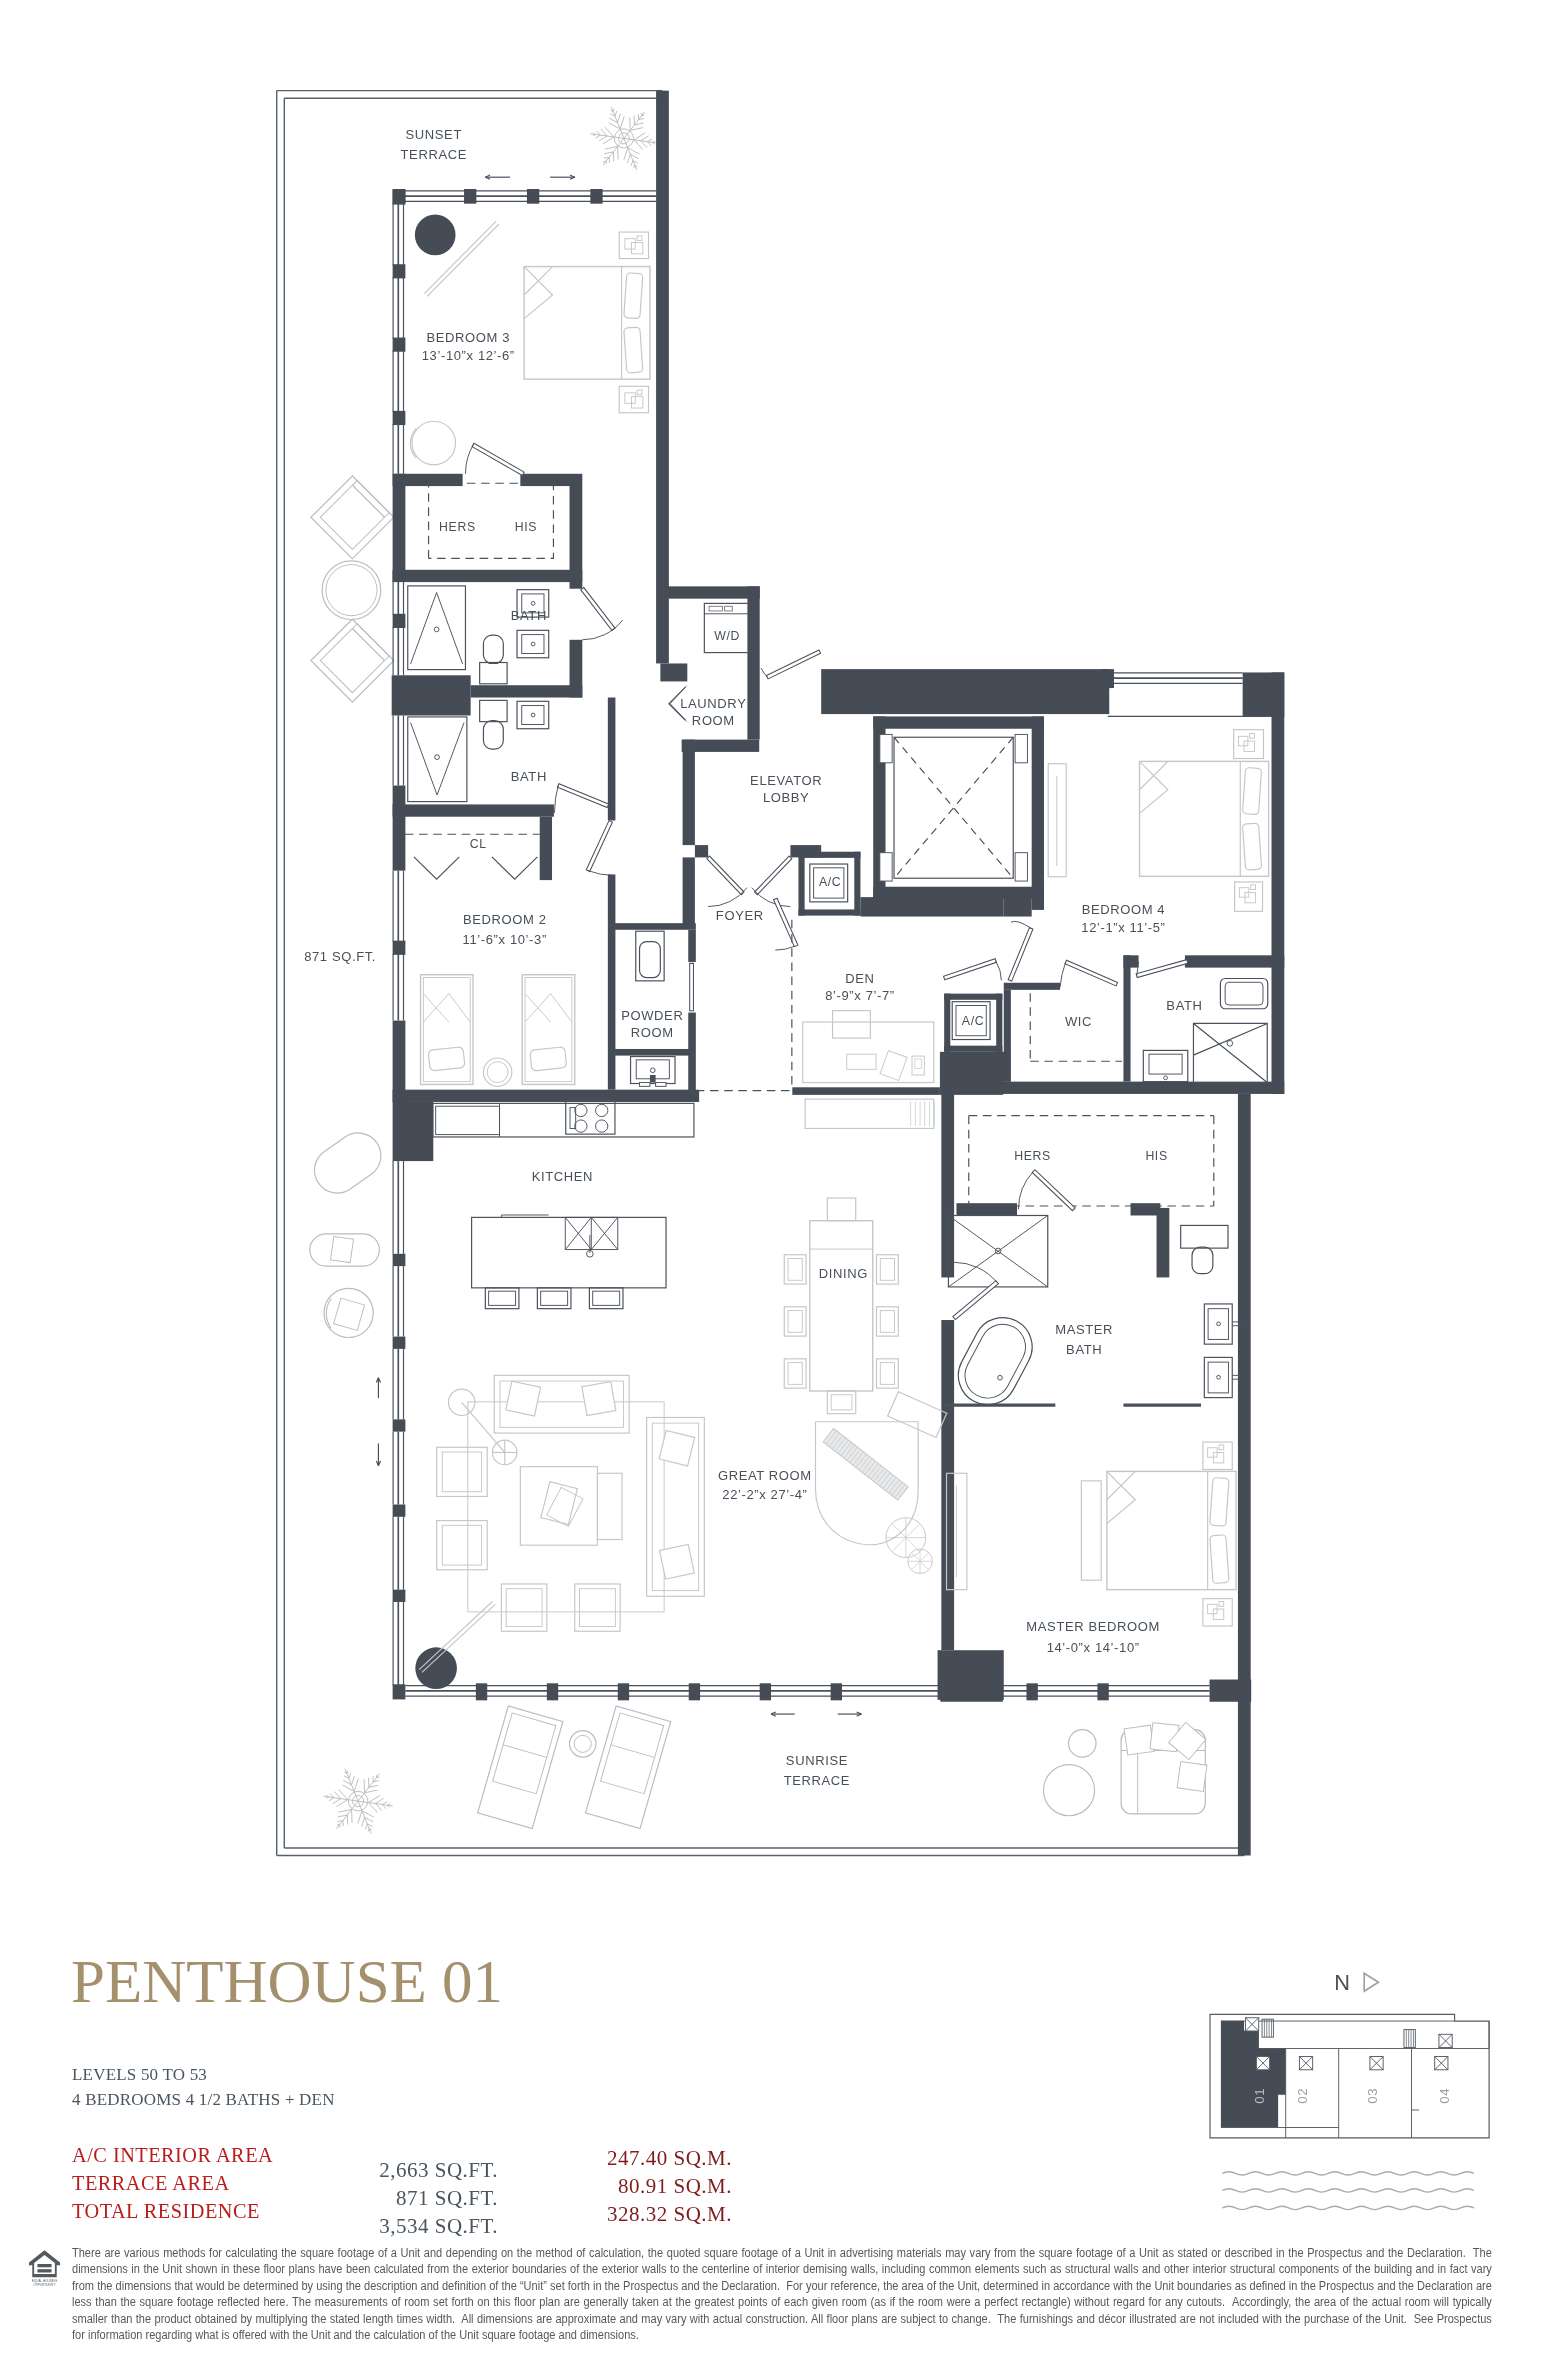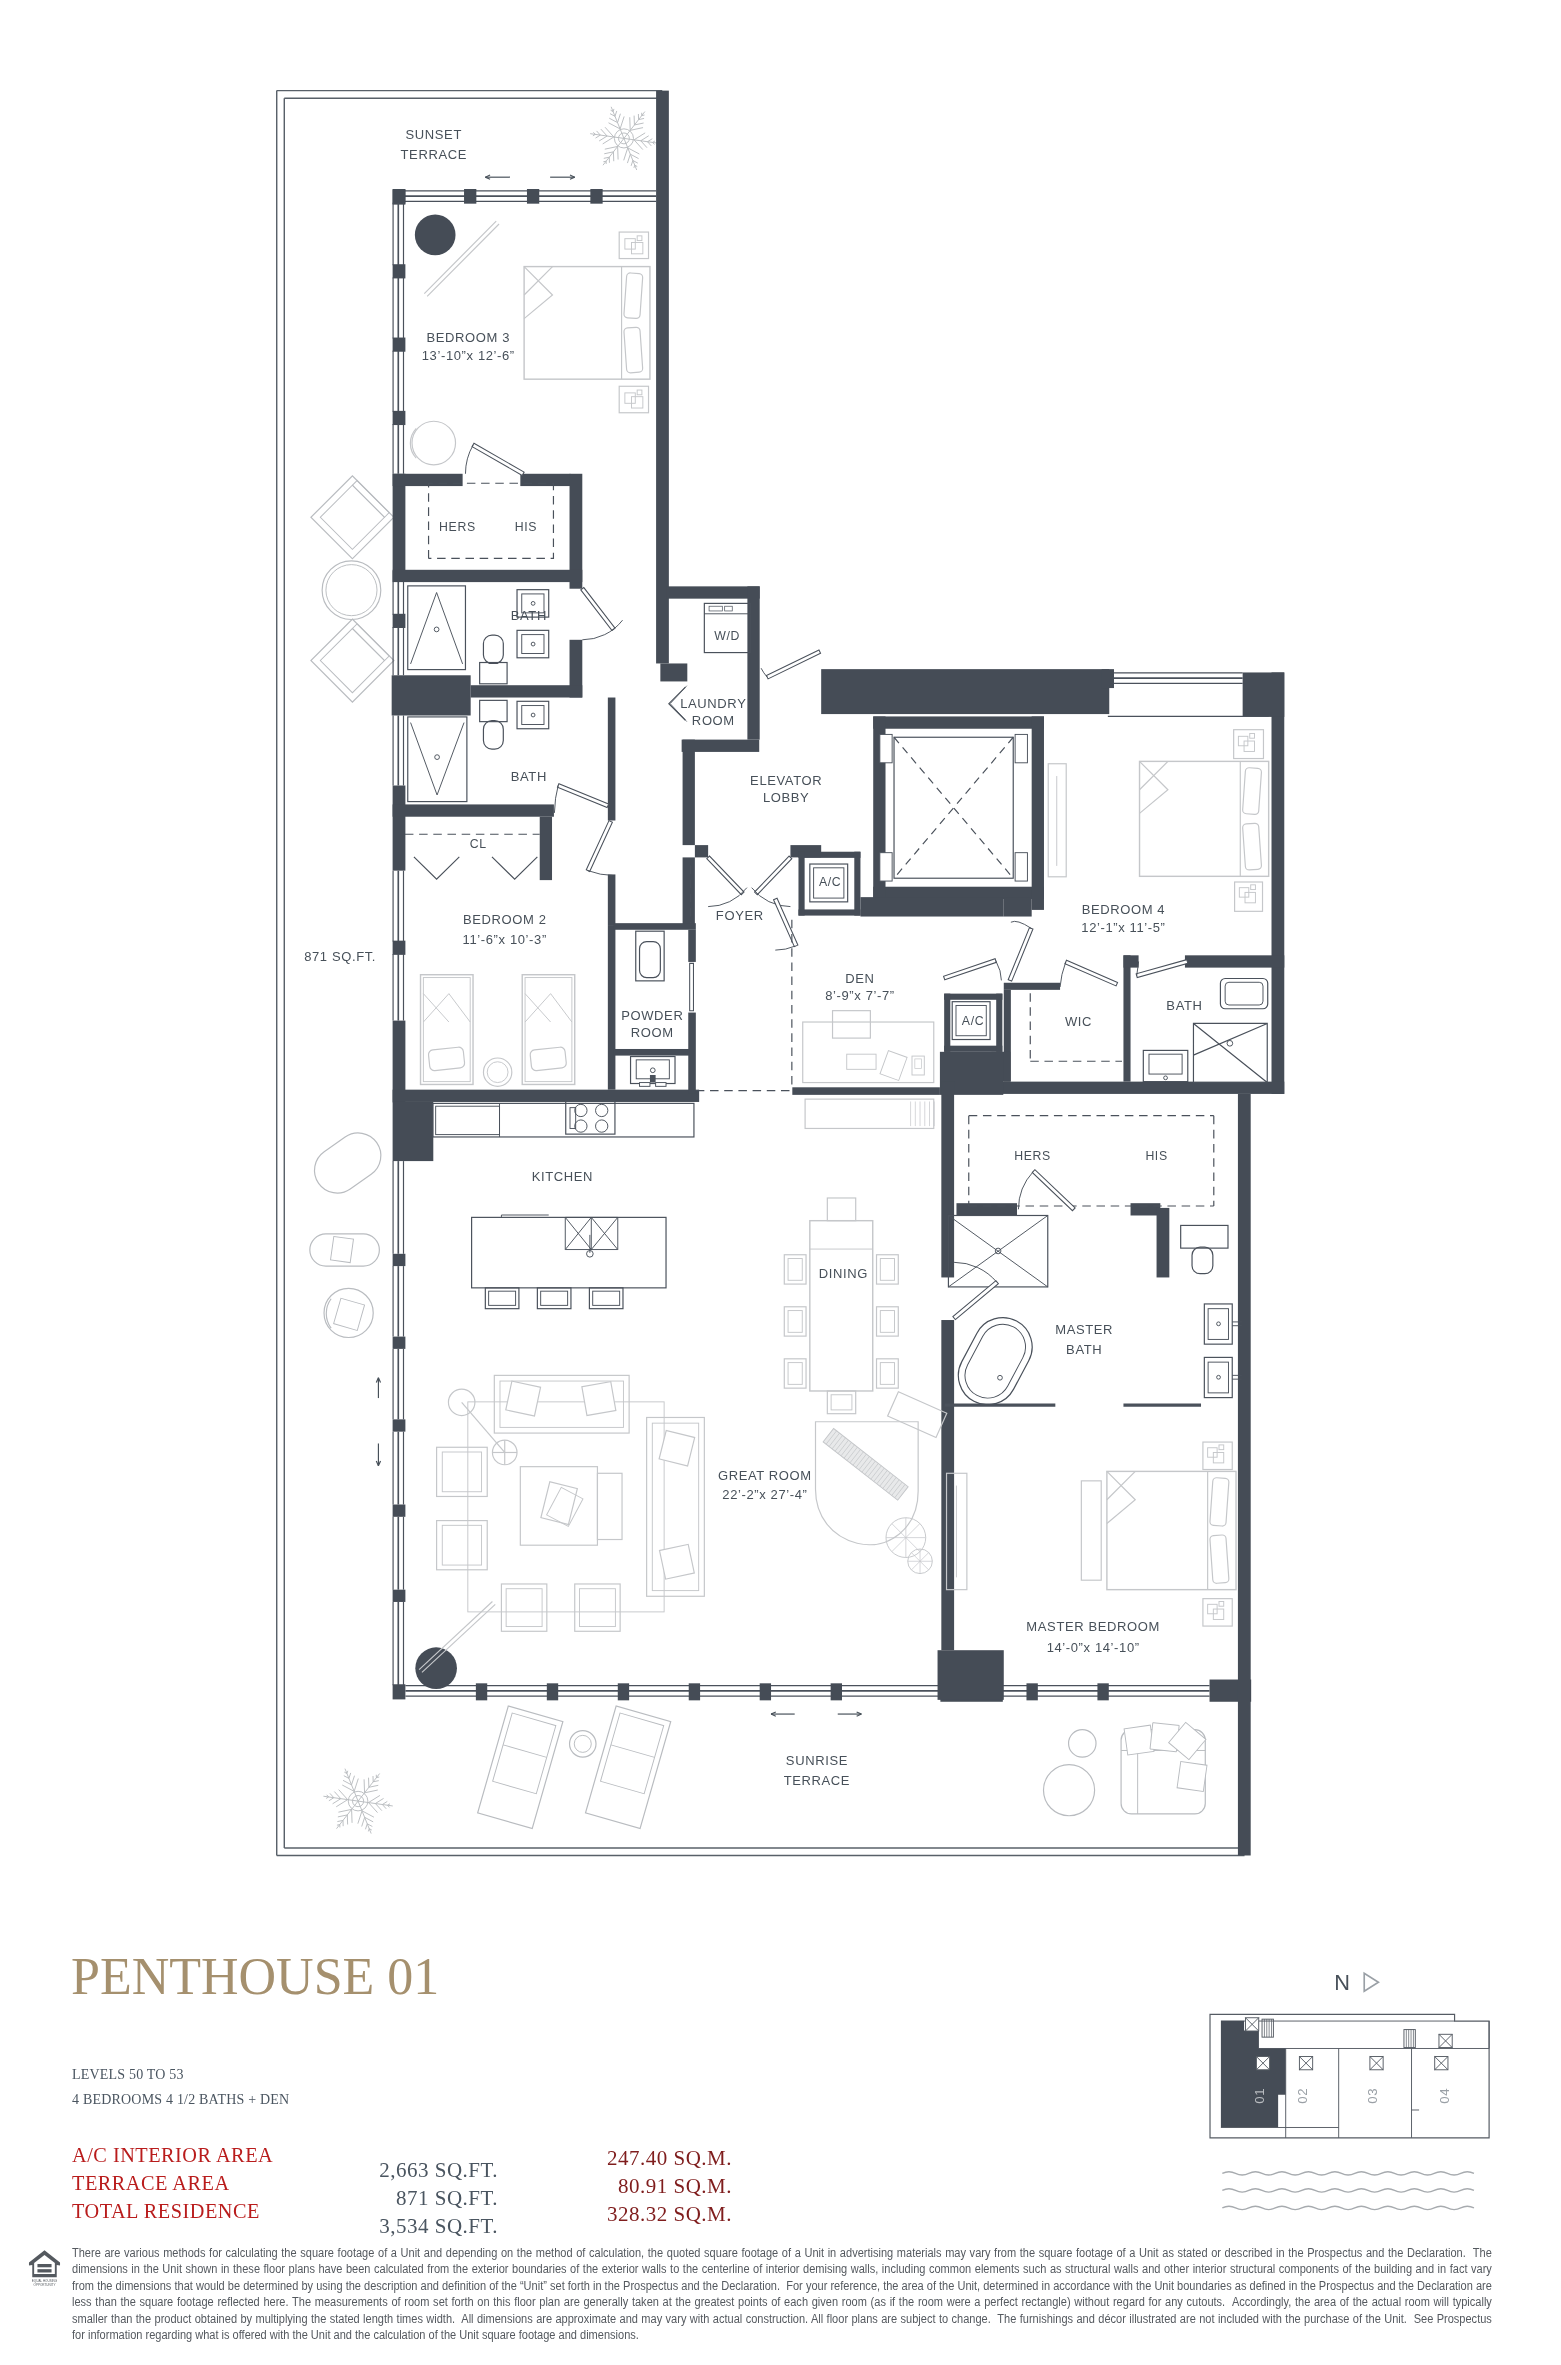--- a/index.html
+++ b/index.html
@@ -602,22 +602,22 @@
 <rect x="2968" y="4290" width="24" height="38" fill="none" stroke="#555b63" stroke-width="2"></rect>
 <line x1="2973" y1="4290" x2="2973" y2="4328" stroke="#555b63" stroke-width="1.5"></line>
 <line x1="2978" y1="4290" x2="2978" y2="4328" stroke="#555b63" stroke-width="1.5"></line>
 <line x1="2983" y1="4290" x2="2983" y2="4328" stroke="#555b63" stroke-width="1.5"></line>
 <line x1="2988" y1="4290" x2="2988" y2="4328" stroke="#555b63" stroke-width="1.5"></line>
 <path d="M 2584 4594 q 14 -7 28 0 q 14 7 28 0 q 14 -7 28 0 q 14 7 28 0 q 14 -7 28 0 q 14 7 28 0 q 14 -7 28 0 q 14 7 28 0 q 14 -7 28 0 q 14 7 28 0 q 14 -7 28 0 q 14 7 28 0 q 14 -7 28 0 q 14 7 28 0 q 14 -7 28 0 q 14 7 28 0 q 14 -7 28 0 q 14 7 28 0 q 14 -7 28 0" fill="none" stroke="#a7abaf" stroke-width="2.8"></path>
 <path d="M 2584 4630 q 14 -7 28 0 q 14 7 28 0 q 14 -7 28 0 q 14 7 28 0 q 14 -7 28 0 q 14 7 28 0 q 14 -7 28 0 q 14 7 28 0 q 14 -7 28 0 q 14 7 28 0 q 14 -7 28 0 q 14 7 28 0 q 14 -7 28 0 q 14 7 28 0 q 14 -7 28 0 q 14 7 28 0 q 14 -7 28 0 q 14 7 28 0 q 14 -7 28 0" fill="none" stroke="#a7abaf" stroke-width="2.8"></path>
 <path d="M 2584 4667 q 14 -7 28 0 q 14 7 28 0 q 14 -7 28 0 q 14 7 28 0 q 14 -7 28 0 q 14 7 28 0 q 14 -7 28 0 q 14 7 28 0 q 14 -7 28 0 q 14 7 28 0 q 14 -7 28 0 q 14 7 28 0 q 14 -7 28 0 q 14 7 28 0 q 14 -7 28 0 q 14 7 28 0 q 14 -7 28 0 q 14 7 28 0 q 14 -7 28 0" fill="none" stroke="#a7abaf" stroke-width="2.8"></path>
 </svg>
 
-<div style="position:absolute;left:71px;top:1947px;font-family:'Liberation Serif',serif;font-size:52px;color:#a5906e;letter-spacing:0px;white-space:nowrap;">PENTHOUSE 01</div>
-<div style="position:absolute;left:72px;top:2063px;font-family:'Liberation Serif',serif;font-size:14px;color:#4a5560;letter-spacing:0.2px;line-height:24.6px;white-space:nowrap;">LEVELS 50 TO 53<br>4 BEDROOMS 4 1/2 BATHS + DEN</div>
+<div style="position:absolute;left:71px;top:1947px;font-family:'Liberation Serif',serif;font-size:61px;color:#a5906e;letter-spacing:0px;white-space:nowrap;">PENTHOUSE 01</div>
+<div style="position:absolute;left:72px;top:2063px;font-family:'Liberation Serif',serif;font-size:17px;color:#4a5560;letter-spacing:0.2px;line-height:24.6px;white-space:nowrap;">LEVELS 50 TO 53<br>4 BEDROOMS 4 1/2 BATHS + DEN</div>
 <div style="position:absolute;left:72px;top:2141px;font-family:'Liberation Serif',serif;font-size:20.3px;color:#b91c1c;letter-spacing:0.5px;line-height:28px;white-space:nowrap;">A/C INTERIOR AREA<br>TERRACE AREA<br>TOTAL RESIDENCE</div>
 <div style="position:absolute;left:331px;top:2144px;width:167px;text-align:right;font-family:'Liberation Serif',serif;font-size:21px;color:#4a5560;letter-spacing:0.5px;line-height:28px;white-space:nowrap;margin-top:12px;">2,663 SQ.FT.<br>871 SQ.FT.<br>3,534 SQ.FT.</div>
 <div style="position:absolute;left:568px;top:2144px;width:164px;text-align:right;font-family:'Liberation Serif',serif;font-size:21px;color:#7f1d1d;letter-spacing:0.5px;line-height:28px;white-space:nowrap;">247.40 SQ.M.<br>80.91 SQ.M.<br>328.32 SQ.M.</div>
 <div style="position:absolute;left:72px;top:2245px;width:1545px;transform:scaleX(0.919);transform-origin:left top;font-family:'Liberation Sans',sans-serif;font-size:12px;color:#54595f;line-height:16.4px;text-align:justify;">There are various methods for calculating the square footage of a Unit and depending on the method of calculation, the quoted square footage of a Unit in advertising materials may vary from the square footage of a Unit as stated or described in the Prospectus and the Declaration.&nbsp; The dimensions in the Unit shown in these floor plans have been calculated from the exterior boundaries of the exterior walls to the centerline of interior demising walls, including common elements such as structural walls and other interior structural components of the building and in fact vary from the dimensions that would be determined by using the description and definition of the “Unit” set forth in the Prospectus and the Declaration.&nbsp; For your reference, the area of the Unit, determined in accordance with the Unit boundaries as defined in the Prospectus and the Declaration are less than the square footage reflected here. The measurements of room set forth on this floor plan are generally taken at the greatest points of each given room (as if the room were a perfect rectangle) without regard for any cutouts.&nbsp; Accordingly, the area of the actual room will typically smaller than the product obtained by multiplying the stated length times width.&nbsp; All dimensions are approximate and may vary with actual construction. All floor plans are subject to change.&nbsp; The furnishings and décor illustrated are not included with the purchase of the Unit.&nbsp; See Prospectus for information regarding what is offered with the Unit and the calculation of the Unit square footage and dimensions.</div>
 <div style="position:absolute;left:28px;top:2248px;width:33px;">
 <svg width="33" height="40" viewBox="0 0 70 85">
 <path d="M 35 5 L 68 31 L 68 37 L 61 36 L 61 62 L 9 62 L 9 36 L 2 37 L 2 31 Z" fill="#54595f"></path>
 <path d="M 35 15 L 57 32 L 57 55 L 13 55 L 13 32 Z" fill="#ffffff"></path>
 <rect x="20" y="34" width="30" height="7" fill="#54595f"></rect>
 <rect x="20" y="45" width="30" height="7" fill="#54595f"></rect>

